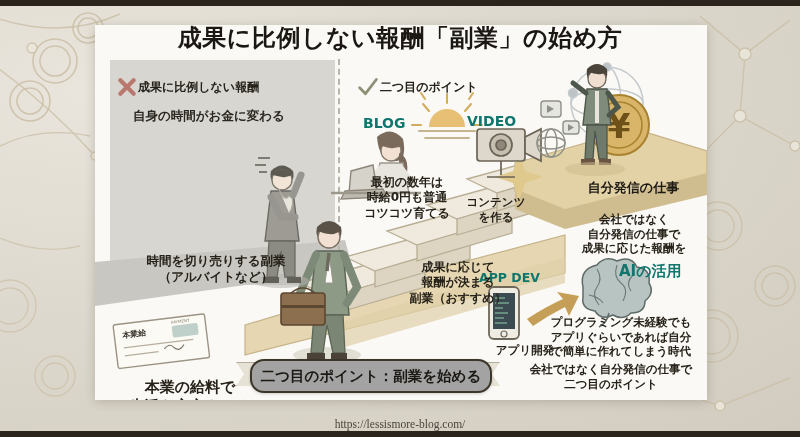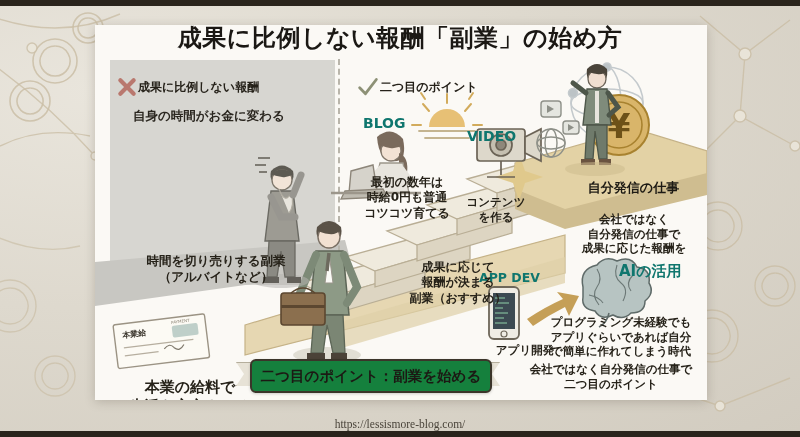--- a/index.html
+++ b/index.html
@@ -113,42 +113,42 @@
   #cap-self-d { left: 470px; top: 187px; width: 138px; font-size: 11.5px; }
   #cap-ai-d   { left: 440px; top: 290px; width: 172px; font-size: 11.5px; text-align:center;}
   #cap-bottom { left: 420px; top: 337px; width: 192px; font-size: 11.5px; }
 
   .brand {
     position: absolute;
     font-size: 14px; font-weight: bold;
     color: #0f766e;
   }
   #lbl-blog  { left: 268px; top: 90px; }
-  #lbl-video { left: 372px; top: 88px; margin-top: 15px; }
+  #lbl-video { left: 372px; top: 88px; }
   #lbl-app   { left: 384px; top: 245px; font-size: 12.5px; }
   #lbl-ai    { left: 524px; top: 237px; font-size: 15px; }
 
   
   #ribbon {
     position: absolute; left: 141px; top: 334px;
     width: 266px; height: 30px;
   }
   #ribbon .tail-l, #ribbon .tail-r {
     position: absolute; top: 3px; width: 22px; height: 24px;
     background: #e7e2d6;
     border: 1.5px solid #b5ae9c;
   }
   #ribbon .tail-l { left: 0;  clip-path: polygon(0 0,22px 0,22px 24px,0 24px,8px 12px); }
   #ribbon .tail-r { right: 0; clip-path: polygon(0 0,22px 0,14px 12px,22px 24px,0 24px); }
   #ribbon .body {
     position: absolute; left: 14px; top: 0;
     width: 238px; height: 30px;
-    background: #15803d;
+    background: #a3a3a3;
     border: 2px solid #3b352a;
-    border-radius: 6px;
+    border-radius: 14px;
     display: flex; align-items: center; justify-content: center;
     font-size: 14.5px; font-weight: bold; color: #1c1914;
     box-shadow: 0 1px 3px rgba(0,0,0,.18);
   }
 
   #url {
     position: absolute; left: 0; top: 410px; width: 800px;
     text-align: center;
     font-size: 11.5px; color: #4a443a;
     z-index: 50;

